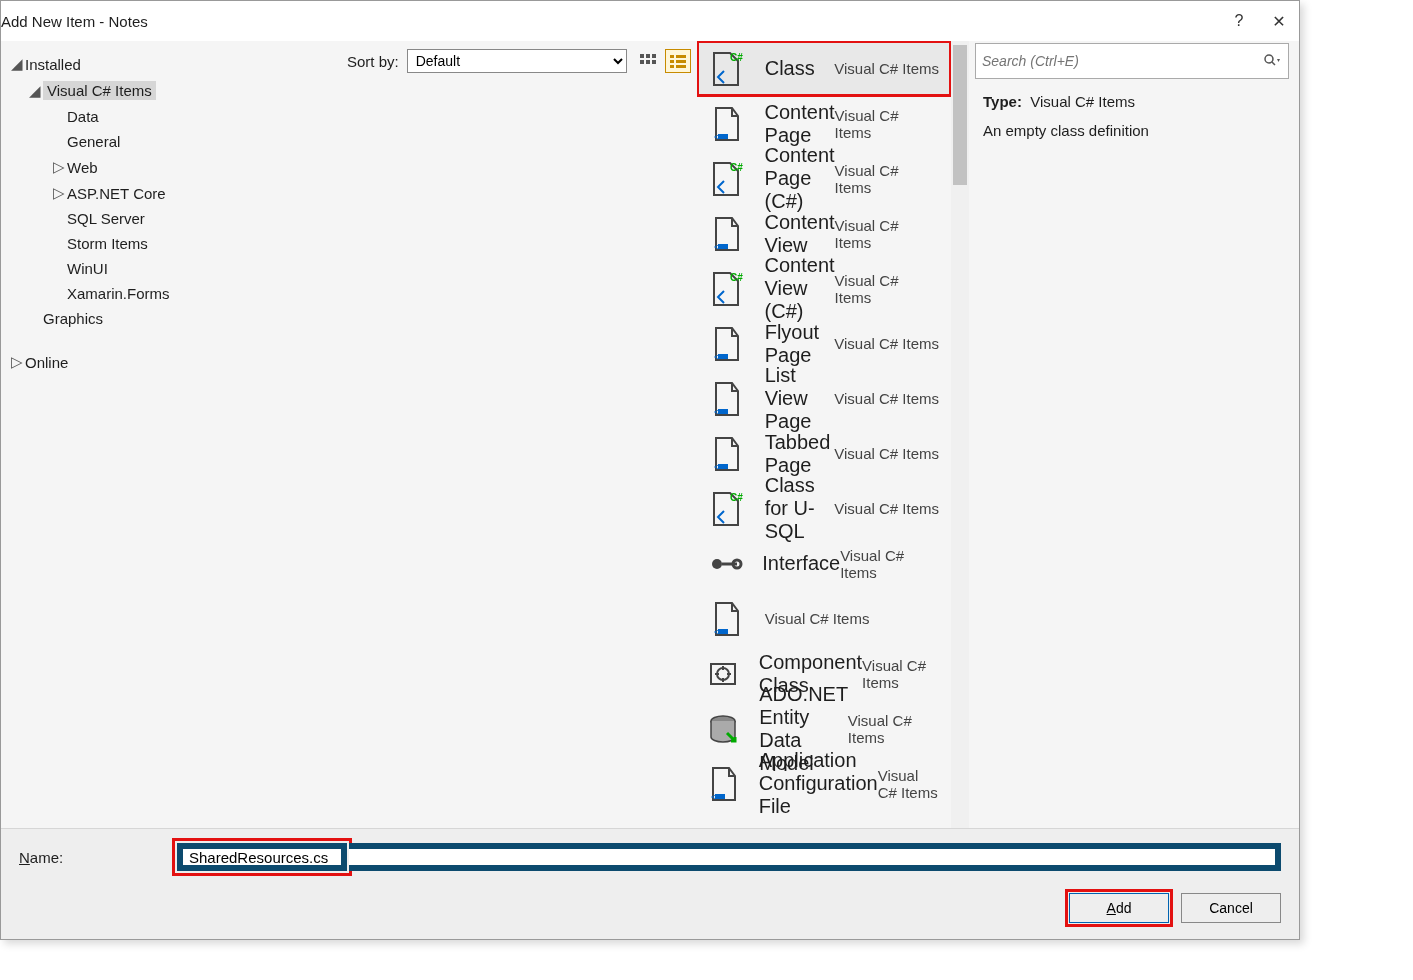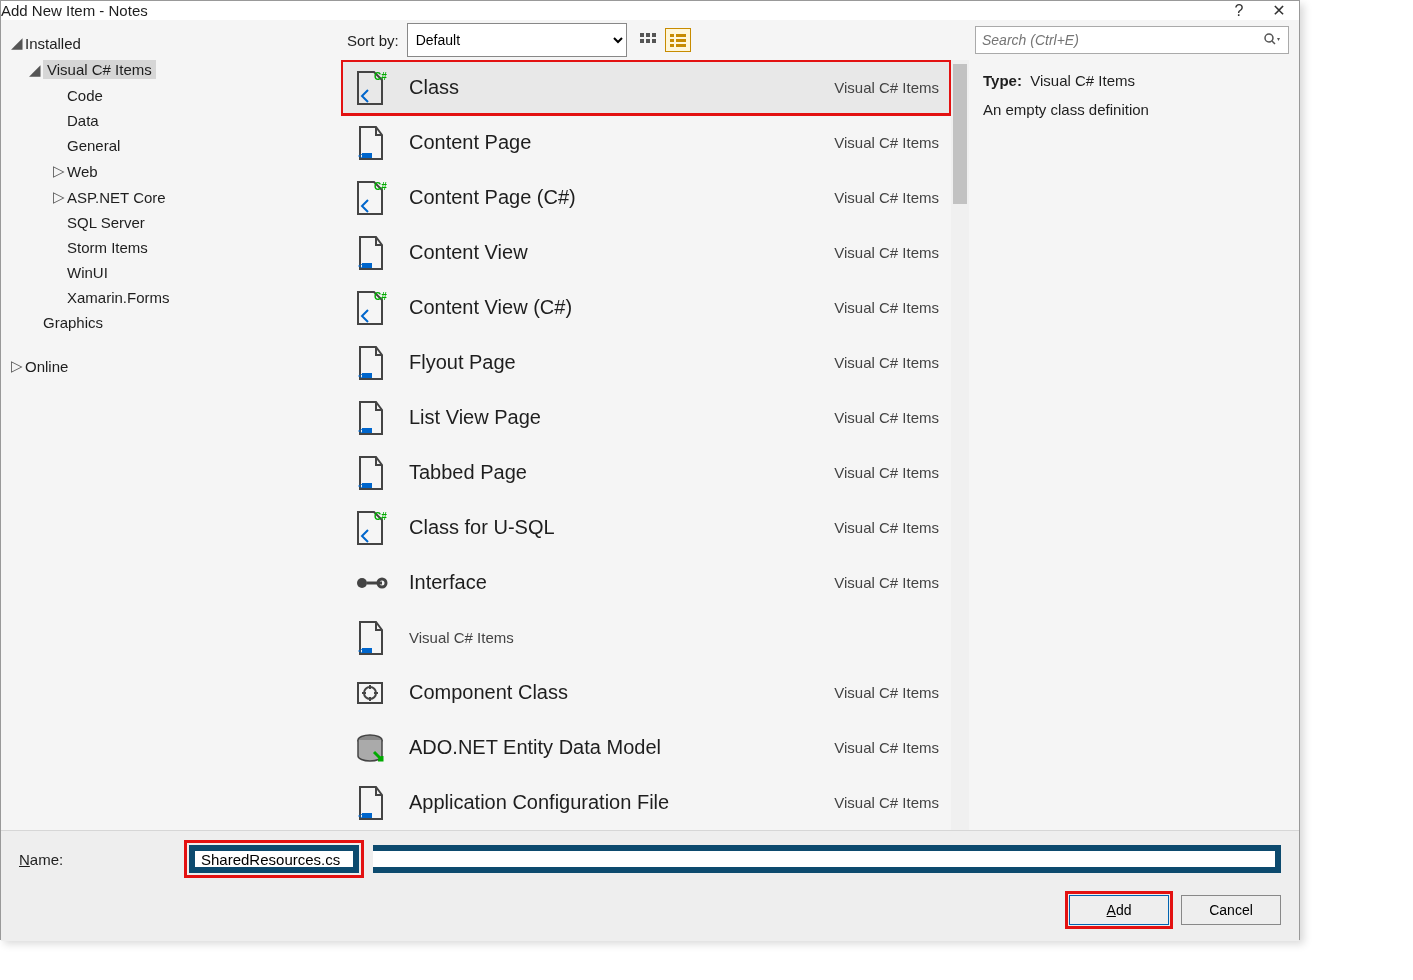--- a/index.html
+++ b/index.html
@@ -60,34 +60,34 @@
   }
   .tree-row .tri {
     width: 14px; display: inline-block; color: #555;
   }
   .tree-row.selected span.label { background: #d6d6d6; padding: 1px 4px; }
   .indent-1 { padding-left: 22px; }
   .indent-2 { padding-left: 46px; }
   .center {
     flex: 1;
     display: flex;
-    flex-direction: column;
+    flex-direction: row;
     background: #f5f5f5;
     min-width: 0;
   }
   .toolbar {
     height: 40px;
     display: flex;
     align-items: center;
     padding: 4px 6px;
     gap: 8px;
   }
   .toolbar .sort-label { font-size: 15px; }
   .toolbar select {
-    width: 220px; height: 34px;
+    width: 220px; height: 24px;
     border: 1px solid #888;
     background: #fff;
     font-size: 14px;
     padding: 0 4px;
   }
   .view-toggle {
     display: flex; gap: 4px;
   }
   .view-btn {
     width: 26px; height: 24px; border: 1px solid transparent;
@@ -141,21 +141,21 @@
     display: flex;
     flex-direction: column;
   }
   .search-wrap {
     height: 40px;
     padding: 4px 10px 4px 6px;
     display: flex; align-items: center;
   }
   .search-box {
     flex: 1;
-    height: 28px;
+    height: 36px;
     border: 1px solid #aaa;
     display: flex; align-items: center;
     background: #fff;
     padding: 0 6px;
   }
   .search-box input {
     flex: 1; border: none; outline: none;
     font-size: 14px; color: #666; font-style: italic;
     background: transparent;
   }
@@ -164,21 +164,21 @@
     padding: 12px 14px;
     font-size: 15px;
   }
   .details .type-row { margin-bottom: 12px; }
   .details .type-row b { font-weight: 600; }
   .bottom {
     background: #eeeeee;
     border-top: 1px solid #d6d6d6;
     padding: 12px 18px 16px 18px;
   }
-  .name-row { display: flex; align-items: center; gap: 18px; }
+  .name-row { display: flex; align-items: center; gap: 6px; }
   .name-row .lbl { width: 150px; font-size: 15px; }
   .name-row .lbl u { text-decoration: underline; }
   .name-row input {
     flex: 1; height: 28px;
     border: 6px solid #0c4a6e;
     padding: 0 6px;
     font-size: 15px;
     background: #fff;
   }
   .name-highlight {
@@ -220,24 +220,20 @@
     <div class="main">
 
       <div class="sidebar">
         <div class="tree-row">
           <span class="tri">◢</span>
             <span class="label">Installed</span>
         </div>
         <div class="tree-row indent-1 selected">
           <span class="tri">◢</span>
             <span class="label">Visual C# Items</span>
-        </div>
-        <div class="tree-row indent-2">
-          <span class="tri"></span>
-            <span class="label">Code</span>
         </div>
         <div class="tree-row indent-2">
           <span class="tri"></span>
             <span class="label">Data</span>
         </div>
         <div class="tree-row indent-2">
           <span class="tri"></span>
             <span class="label">General</span>
         </div>
         <div class="tree-row indent-2">

